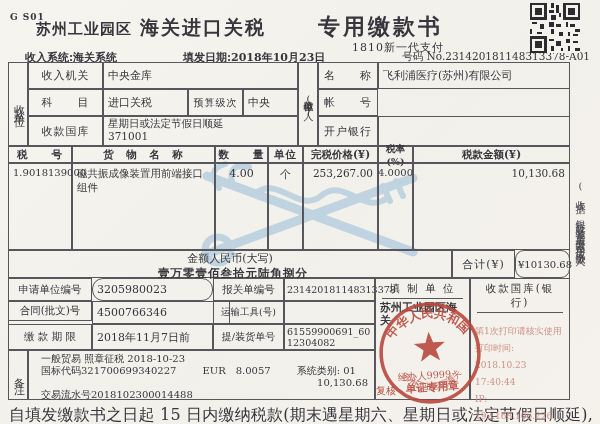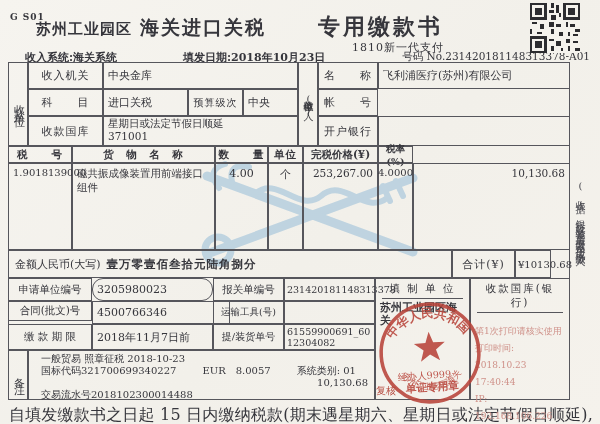--- a/index.html
+++ b/index.html
@@ -125,35 +125,36 @@
   <div class="cell lbl" style="left:318px;top:89px;width:60px;height:27px;">帐　　号</div>
   <div class="cell lbl" style="left:318px;top:116px;width:60px;height:30px;">开户银行</div>
   <div class="cell val" style="left:378px;top:116px;width:192px;height:30px;"></div>
 
   <div class="cell lbl hdr" style="left:8px;top:146px;width:64px;height:17px;">税　　号</div>
   <div class="cell lbl hdr" style="left:72px;top:146px;width:143px;height:17px;">货　物　名　称</div>
   <div class="cell lbl hdr" style="left:215px;top:146px;width:53px;height:17px;">数　　量</div>
   <div class="cell lbl hdr" style="left:268px;top:146px;width:35px;height:17px;">单位</div>
   <div class="cell lbl hdr" style="left:303px;top:146px;width:75px;height:17px;letter-spacing:0;">完税价格(¥)</div>
   <div class="cell lbl hdr" style="left:378px;top:146px;width:35px;height:17px;letter-spacing:0;font-size:9.5px;">税率(%)</div>
+  <div class="cell lbl hdr" style="left:413px;top:146px;width:157px;height:17px;letter-spacing:0;">税款金额(¥)</div>
 
   <div class="cell val top" style="left:8px;top:163px;width:64px;height:87px;font-size:10px;padding-top:3px;">1.9018139000</div>
   <div class="cell val top" style="left:72px;top:163px;width:143px;height:87px;font-size:10.5px;padding-top:3px;">磁共振成像装置用前端接口组件</div>
   <div class="cell val top tc" style="left:215px;top:163px;width:53px;height:87px;padding-top:3px;">4.00</div>
   <div class="cell val top tc" style="left:268px;top:163px;width:35px;height:87px;padding-top:3px;">个</div>
   <div class="cell val top tr" style="left:303px;top:163px;width:75px;height:87px;font-size:10.5px;padding-top:3px;">253,267.00</div>
   <div class="cell val top tc" style="left:378px;top:163px;width:35px;height:87px;font-size:10px;padding:3px 1px 0;">4.0000</div>
   <div class="cell val top tr" style="left:413px;top:163px;width:157px;height:87px;font-size:10.5px;padding-top:3px;">10,130.68</div>
 
-  <div class="cell" style="left:8px;top:250px;width:444px;height:28px;display:flex;align-items:center;padding:0 6px;">
+  <div class="cell" style="left:8px;top:250px;width:444px;height:28px;display:flex;align-items:center;padding:0 6px;flex-direction:column;">
     <span style="font-size:11px;">金额人民币(大写)</span>
     <span style="font-size:11.5px;font-weight:bold;margin-left:6px;letter-spacing:1px;">壹万零壹佰叁拾元陆角捌分</span>
   </div>
   <div class="cell lbl" style="left:452px;top:250px;width:63px;height:28px;">合计(¥)</div>
-  <div class="cell val" style="left:515px;top:250px;width:36px;height:28px;font-size:10px;padding:13px 2px;">¥10130.68</div>
+  <div class="cell val" style="left:515px;top:250px;width:55px;height:28px;font-size:10px;padding:13px 2px;border-radius:9px;">¥10130.68</div>
 
   <div class="cell lbl" style="left:8px;top:278px;width:84px;height:23px;font-size:10.5px;letter-spacing:0;">申请单位编号</div>
   <div class="cell val" style="left:92px;top:278px;width:121px;height:23px;border-radius:11px;">3205980023</div>
   <div class="cell lbl" style="left:213px;top:278px;width:71px;height:23px;font-size:10.5px;letter-spacing:0;">报关单编号</div>
   <div class="cell val" style="left:284px;top:278px;width:91px;height:23px;font-size:9.5px;padding:1px 2px;">231420181148313378</div>
 
   <div class="cell lbl" style="left:8px;top:301px;width:84px;height:20px;font-size:10.5px;letter-spacing:0;">合同(批文)号</div>
   <div class="cell val" style="left:92px;top:301px;width:138px;height:23px;">4500766346</div>
   <div class="cell lbl" style="left:213px;top:301px;width:71px;height:23px;font-size:9.5px;letter-spacing:0;">运输工具(号)</div>
   <div class="cell val" style="left:284px;top:301px;width:91px;height:23px;"></div>

